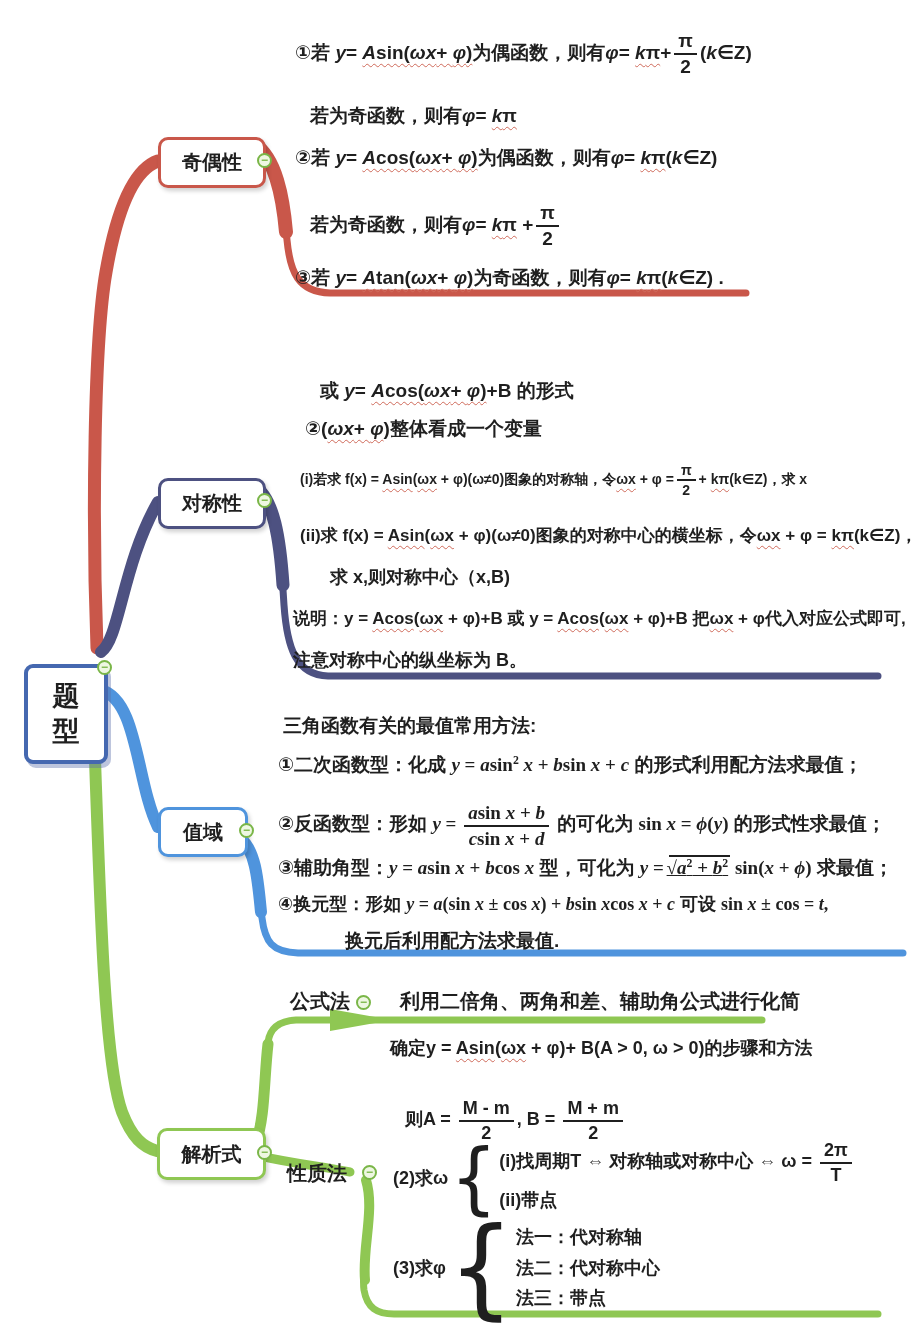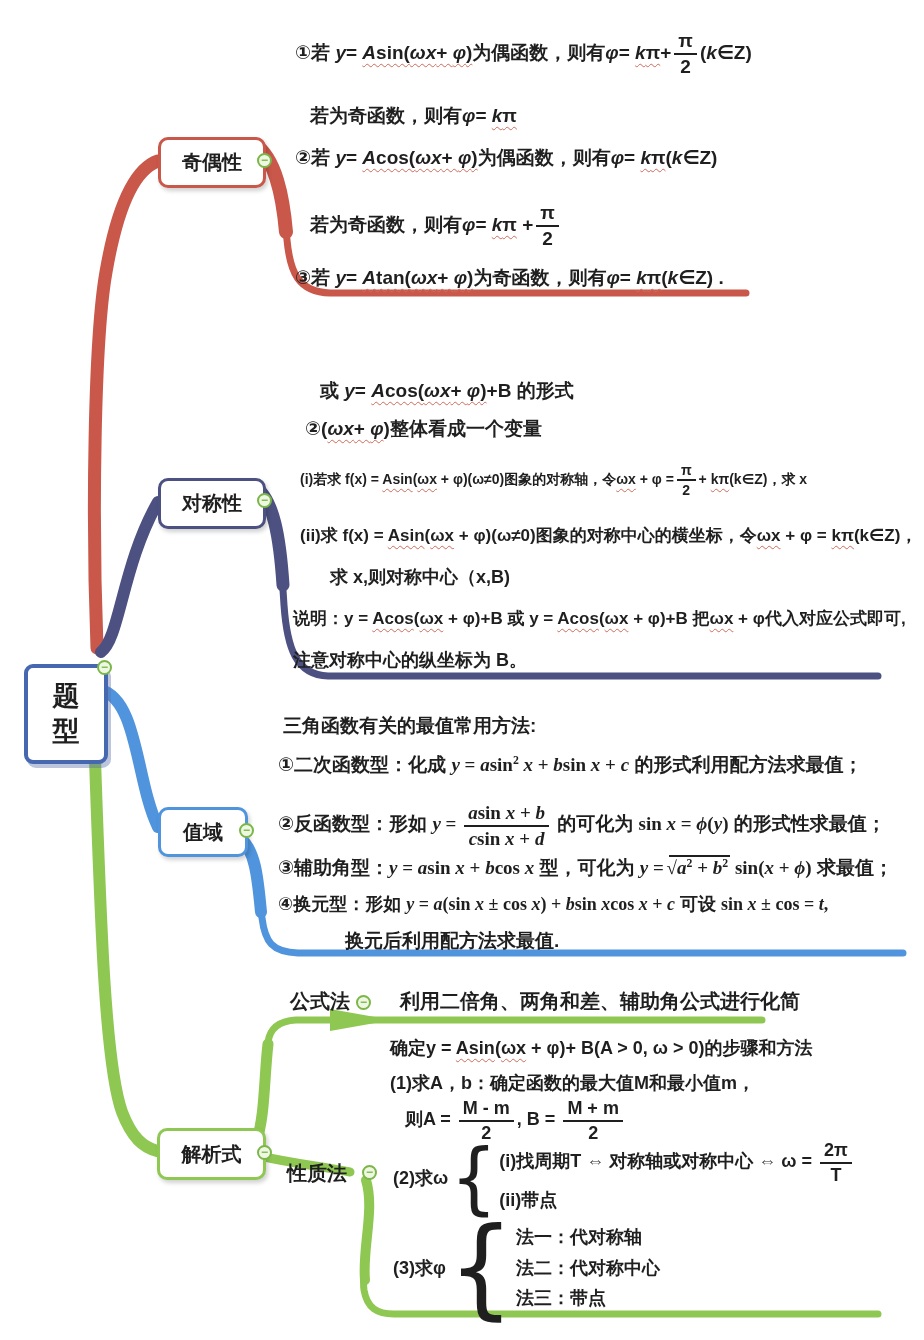--- a/index.html
+++ b/index.html
@@ -17,21 +17,21 @@
   .node-analytic{left:157px;top:1128px;width:103px;height:46px;border-width:3px;border-radius:10px;border-color:var(--c-analytic);font-size:20px;text-align:center;}
   .badge{position:absolute;z-index:4;width:15px;height:15px;border-radius:50%;background:var(--c-badgefill);
          border:2px solid var(--c-badge);box-sizing:border-box;display:flex;align-items:center;justify-content:center;cursor:pointer;}
   .badge span{color:var(--c-badge);font-size:12px;line-height:1;font-weight:700;margin-top:-1px;}
   .line{position:absolute;z-index:2;white-space:nowrap;font-weight:700;font-size:19px;}
   .sub-label{position:absolute;z-index:3;white-space:nowrap;font-weight:700;font-size:20px;}
   .t-i{font-style:italic;}
   .t-u{text-decoration:underline;text-decoration-style:wavy;text-decoration-color:var(--c-squiggle);text-decoration-thickness:1px;text-underline-offset:4px;}
   .t-ser{font-family:"Liberation Serif","DejaVu Serif",serif;margin-top:29px;}
   .t-sup{vertical-align:super;font-size:.62em;line-height:0;}
-  .t-rad{border-top:2px solid currentColor;display:inline-block;line-height:1.05;padding:1px 2px 0 1px;}
+  .t-rad{border-top:2px solid currentColor;display:inline-block;line-height:1.05;padding:1px 2px 0 1px;text-decoration:underline;}
   .t-rad::before{content:"√";margin-left:-3px;}
   .frac{display:inline-flex;flex-direction:column;vertical-align:middle;text-align:center;line-height:1.15;margin:0 3px;}
   .fnum{padding:0 4px 1px;border-bottom:2px solid currentColor;}
   .fden{padding-top:1px;}
   .step-row{position:absolute;z-index:2;display:flex;align-items:center;font-weight:700;font-size:18px;white-space:nowrap;}
   .brace{font-family:"DejaVu Sans",sans-serif;font-weight:400;line-height:.9;margin:0 2px;transform:scaleY(1.05);}
   .brace.b2{font-size:74px;}
   .brace.b3{font-size:104px;}
   .step-items{display:flex;flex-direction:column;justify-content:flex-start;}
   .step-items .item{line-height:1.7;}
@@ -135,21 +135,20 @@
         </span></span> 的可化为 <span class="t-ser">sin <span class="t-i">x</span> = <span class="t-i">ϕ</span>(<span class="t-i">y</span>)</span> 的形式性求最值；</div>
   <div class="line" style="left:278px;top:855px">③辅助角型：<span class="t-ser"><span class="t-i">y</span> = <span class="t-i">a</span>sin <span class="t-i">x</span> + <span class="t-i">b</span>cos <span class="t-i">x</span></span> 型，可化为 <span class="t-ser"><span class="t-i">y</span> = <span class="t-rad"><span class="t-i">a</span><span class="t-sup">2</span> + <span class="t-i">b</span><span class="t-sup">2</span></span> sin(<span class="t-i">x</span> + <span class="t-i">ϕ</span>)</span> 求最值；</div>
   <div class="line" style="left:278px;top:892px;font-size:18px">④换元型：形如 <span class="t-ser"><span class="t-i">y</span> = <span class="t-i">a</span>(sin <span class="t-i">x</span> ± cos <span class="t-i">x</span>) + <span class="t-i">b</span>sin <span class="t-i">x</span>cos <span class="t-i">x</span> + <span class="t-i">c</span></span> 可设 <span class="t-ser">sin <span class="t-i">x</span> ± cos = <span class="t-i">t</span>,</span></div>
   <div class="line" style="left:345px;top:928px">换元后利用配方法求最值.</div>
 
   <div class="sub-label" style="left:290px;top:988px">公式法</div>
   <div class="line" style="left:400px;top:988px;font-size:20px">利用二倍角、两角和差、辅助角公式进行化简</div>
 
   <div class="sub-label" style="left:287px;top:1160px">性质法</div>
   <div class="line" style="left:390px;top:1036px;font-size:18px">确定y = <span class="t-u">Asin</span>(<span class="t-u">ωx</span> + φ)+ B(A &gt; 0, ω &gt; 0)的步骤和方法</div>
-  <div class="line" style="left:390px;top:1071px;font-size:18px">(1)求A，b：确定函数的最大值M和最小值m，</div>
   <div class="line" style="left:405px;top:1098px;font-size:18px">则A = <span class="frac">
         <span class="fnum">M - m</span>
         <span class="fden">2</span>
       </span>, B = <span class="frac">
         <span class="fnum">M + m</span>
         <span class="fden">2</span>
       </span></div>
 
   <div class="step-row" style="left:393px;top:1140px;height:76px">
     <span>(2)求ω</span>

